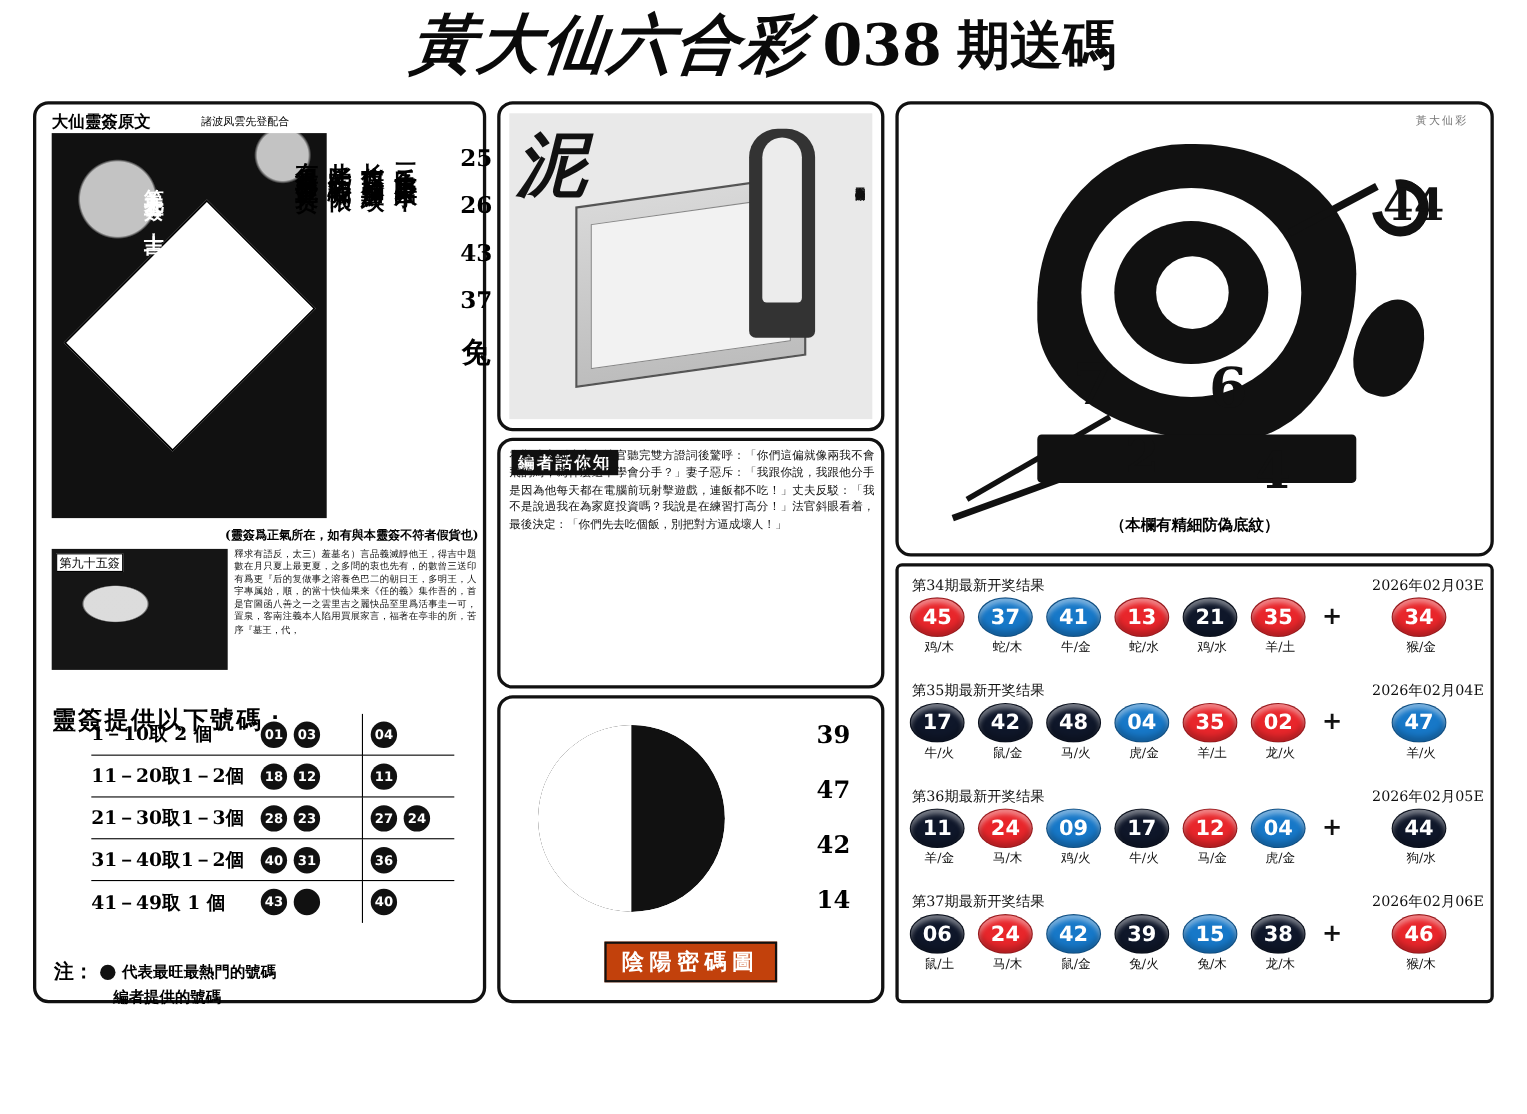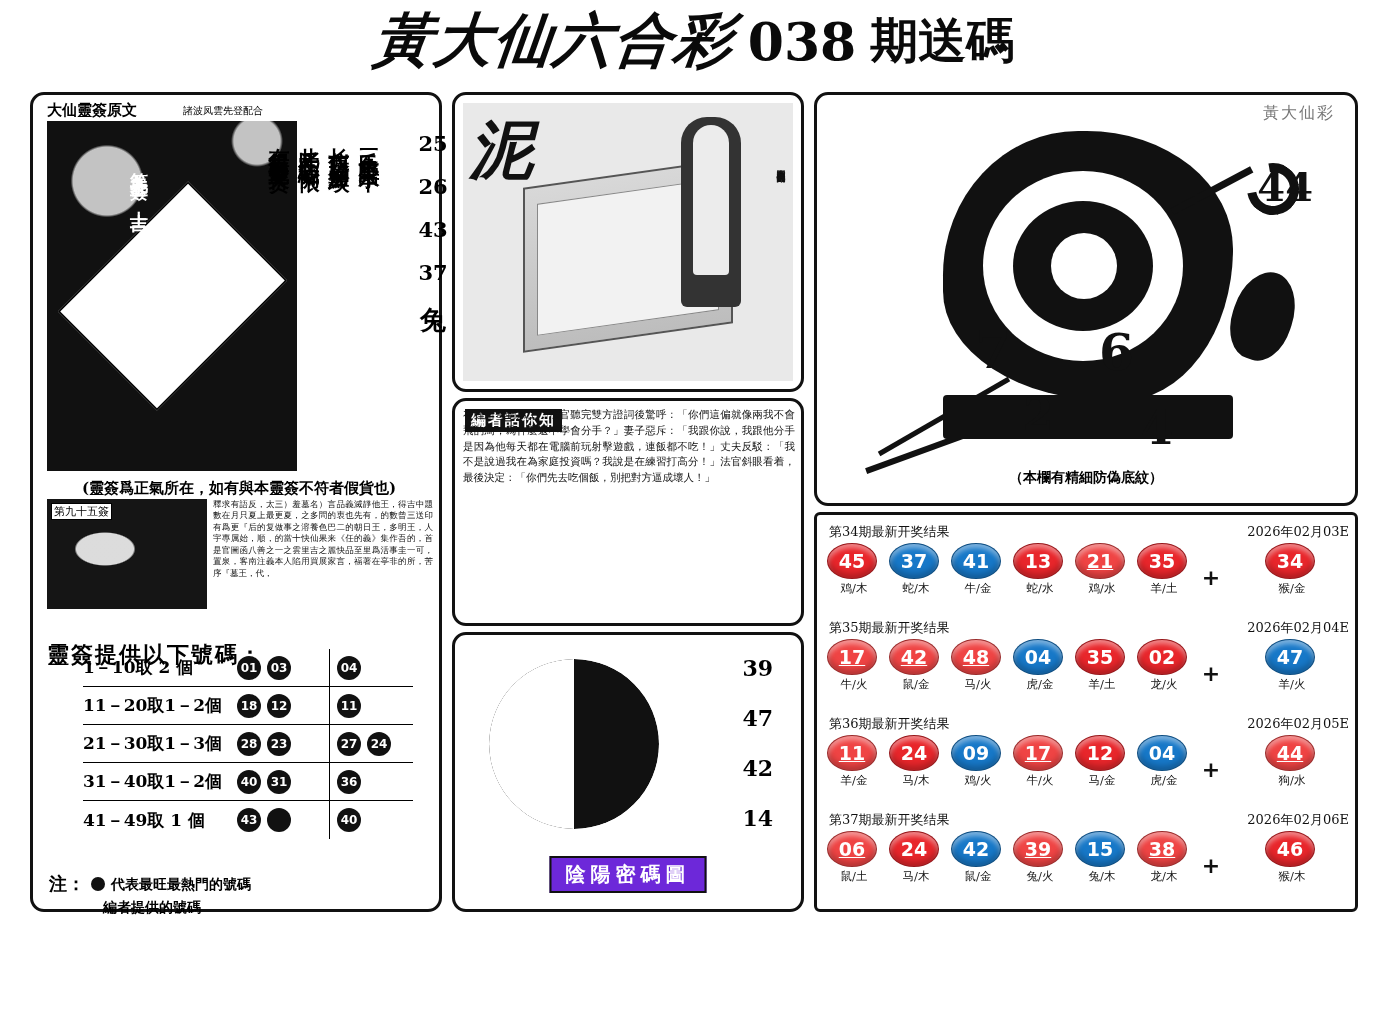--- a/index.html
+++ b/index.html
@@ -75,22 +75,22 @@
     letter-spacing:4px; color:#000;
   }
   .side-nums {
     position:absolute; left:382px; top:36px; width:36px;
     display:flex; flex-direction:column; gap:18px; align-items:center;
     font-family:"DejaVu Serif",serif; font-size:21px; font-weight:bold;
   }
   .side-nums .zodiac { font-size:26px; }
 
   .notice-line {
-    position:absolute; left:10px; top:384px; width:392px; text-align:center;
-    font-family:"DejaVu Serif",serif; font-size:15px; font-weight:bold;
+    position:absolute; left:10px; top:384px; width:392px; text-align:right;
+    font-family:"DejaVu Serif",serif; font-size:11px; font-weight:bold;
   }
   .sub-img {
     position:absolute; left:14px; top:404px; width:160px; height:110px; background:#151515;
     overflow:hidden;
   }
   .sub-img:before{
     content:""; position:absolute; left:10px; top:10px; width:120px; height:80px;
     background:radial-gradient(ellipse at 40% 50%, #fff 0 28%, transparent 30%);
     opacity:.85;
   }
@@ -203,21 +203,21 @@
     content:""; position:absolute; left:24%; top:60%; width:22px; height:22px;
     background:#fff; border-radius:50%;
   }
   .taiji-nums{
     position:absolute; right:28px; top:20px;
     display:flex; flex-direction:column; gap:24px; align-items:center;
     font-family:"DejaVu Serif",serif; font-size:22px; font-weight:bold;
   }
   .taiji-caption{
     position:absolute; left:50%; transform:translateX(-50%); bottom:16px;
-    background:#6d28d9; color:#fff; font-family:"DejaVu Serif",serif;
+    background:#c2410c; color:#fff; font-family:"DejaVu Serif",serif;
     font-size:20px; font-weight:bold; letter-spacing:5px; padding:3px 14px;
     border:2px solid #111;
   }
 
   
   .right-top { left:814px; top:92px; width:544px; height:414px; }
   .right-bot { left:814px; top:512px; width:544px; height:400px; border-radius:6px; }
 
   .art-canvas{ position:absolute; inset:6px; overflow:hidden; background:#fff; }
   .art-blob{
@@ -269,42 +269,42 @@
   .art-brand{
     position:absolute; left:120px; bottom:58px; width:290px; height:44px;
     background:#111; border-radius:4px;
   }
   .art-note{
     position:absolute; left:0; right:0; bottom:10px; text-align:center;
     font-family:"DejaVu Serif",serif; font-size:14px; font-weight:bold;
   }
   .art-corner{
     position:absolute; right:14px; top:2px; font-family:"DejaVu Sans",sans-serif;
-    font-size:16px; color:#777; letter-spacing:2px;
+    font-size:10px; color:#777; letter-spacing:2px;
   }
 
   
   .res-block{ position:absolute; left:10px; width:524px; }
   .res-head{
     display:flex; justify-content:space-between; align-items:center;
     font-family:"DejaVu Serif",serif; font-size:13px; font-weight:normal; color:#111;
     padding:0 2px 2px 2px;
   }
-  .res-balls{ display:flex; align-items:flex-end; gap:8px; }
+  .res-balls{ display:flex; align-items:flex-start; gap:8px; }
   .ballwrap{ width:54px; text-align:center; }
   .ball{
     width:50px; height:36px; border-radius:50%/50%;
     display:flex; align-items:center; justify-content:center;
     font-family:"DejaVu Sans",sans-serif; font-size:19px; font-weight:bold; color:#fff;
     box-shadow:inset 0 -4px 6px rgba(0,0,0,.25), inset 0 4px 5px rgba(255,255,255,.45);
     border:1px solid rgba(0,0,0,.35);
   }
   .ball.red{ background:#e8262b; }
   .ball.blue{ background:#1778c8; }
-  .ball.green{ background:#ef4444;text-decoration:underline; }
+  .ball.green{ background:#0f172a; }
   .zod{ font-family:"DejaVu Serif",serif; font-size:11.5px; margin-top:2px; color:#111; }
   .plus{
     width:24px; text-align:center; font-size:22px; font-weight:bold;
     font-family:"DejaVu Sans",sans-serif; line-height:36px; color:#111;
   }
   .spacer{ width:26px; }
 </style>
 </head>
 <body>
 

